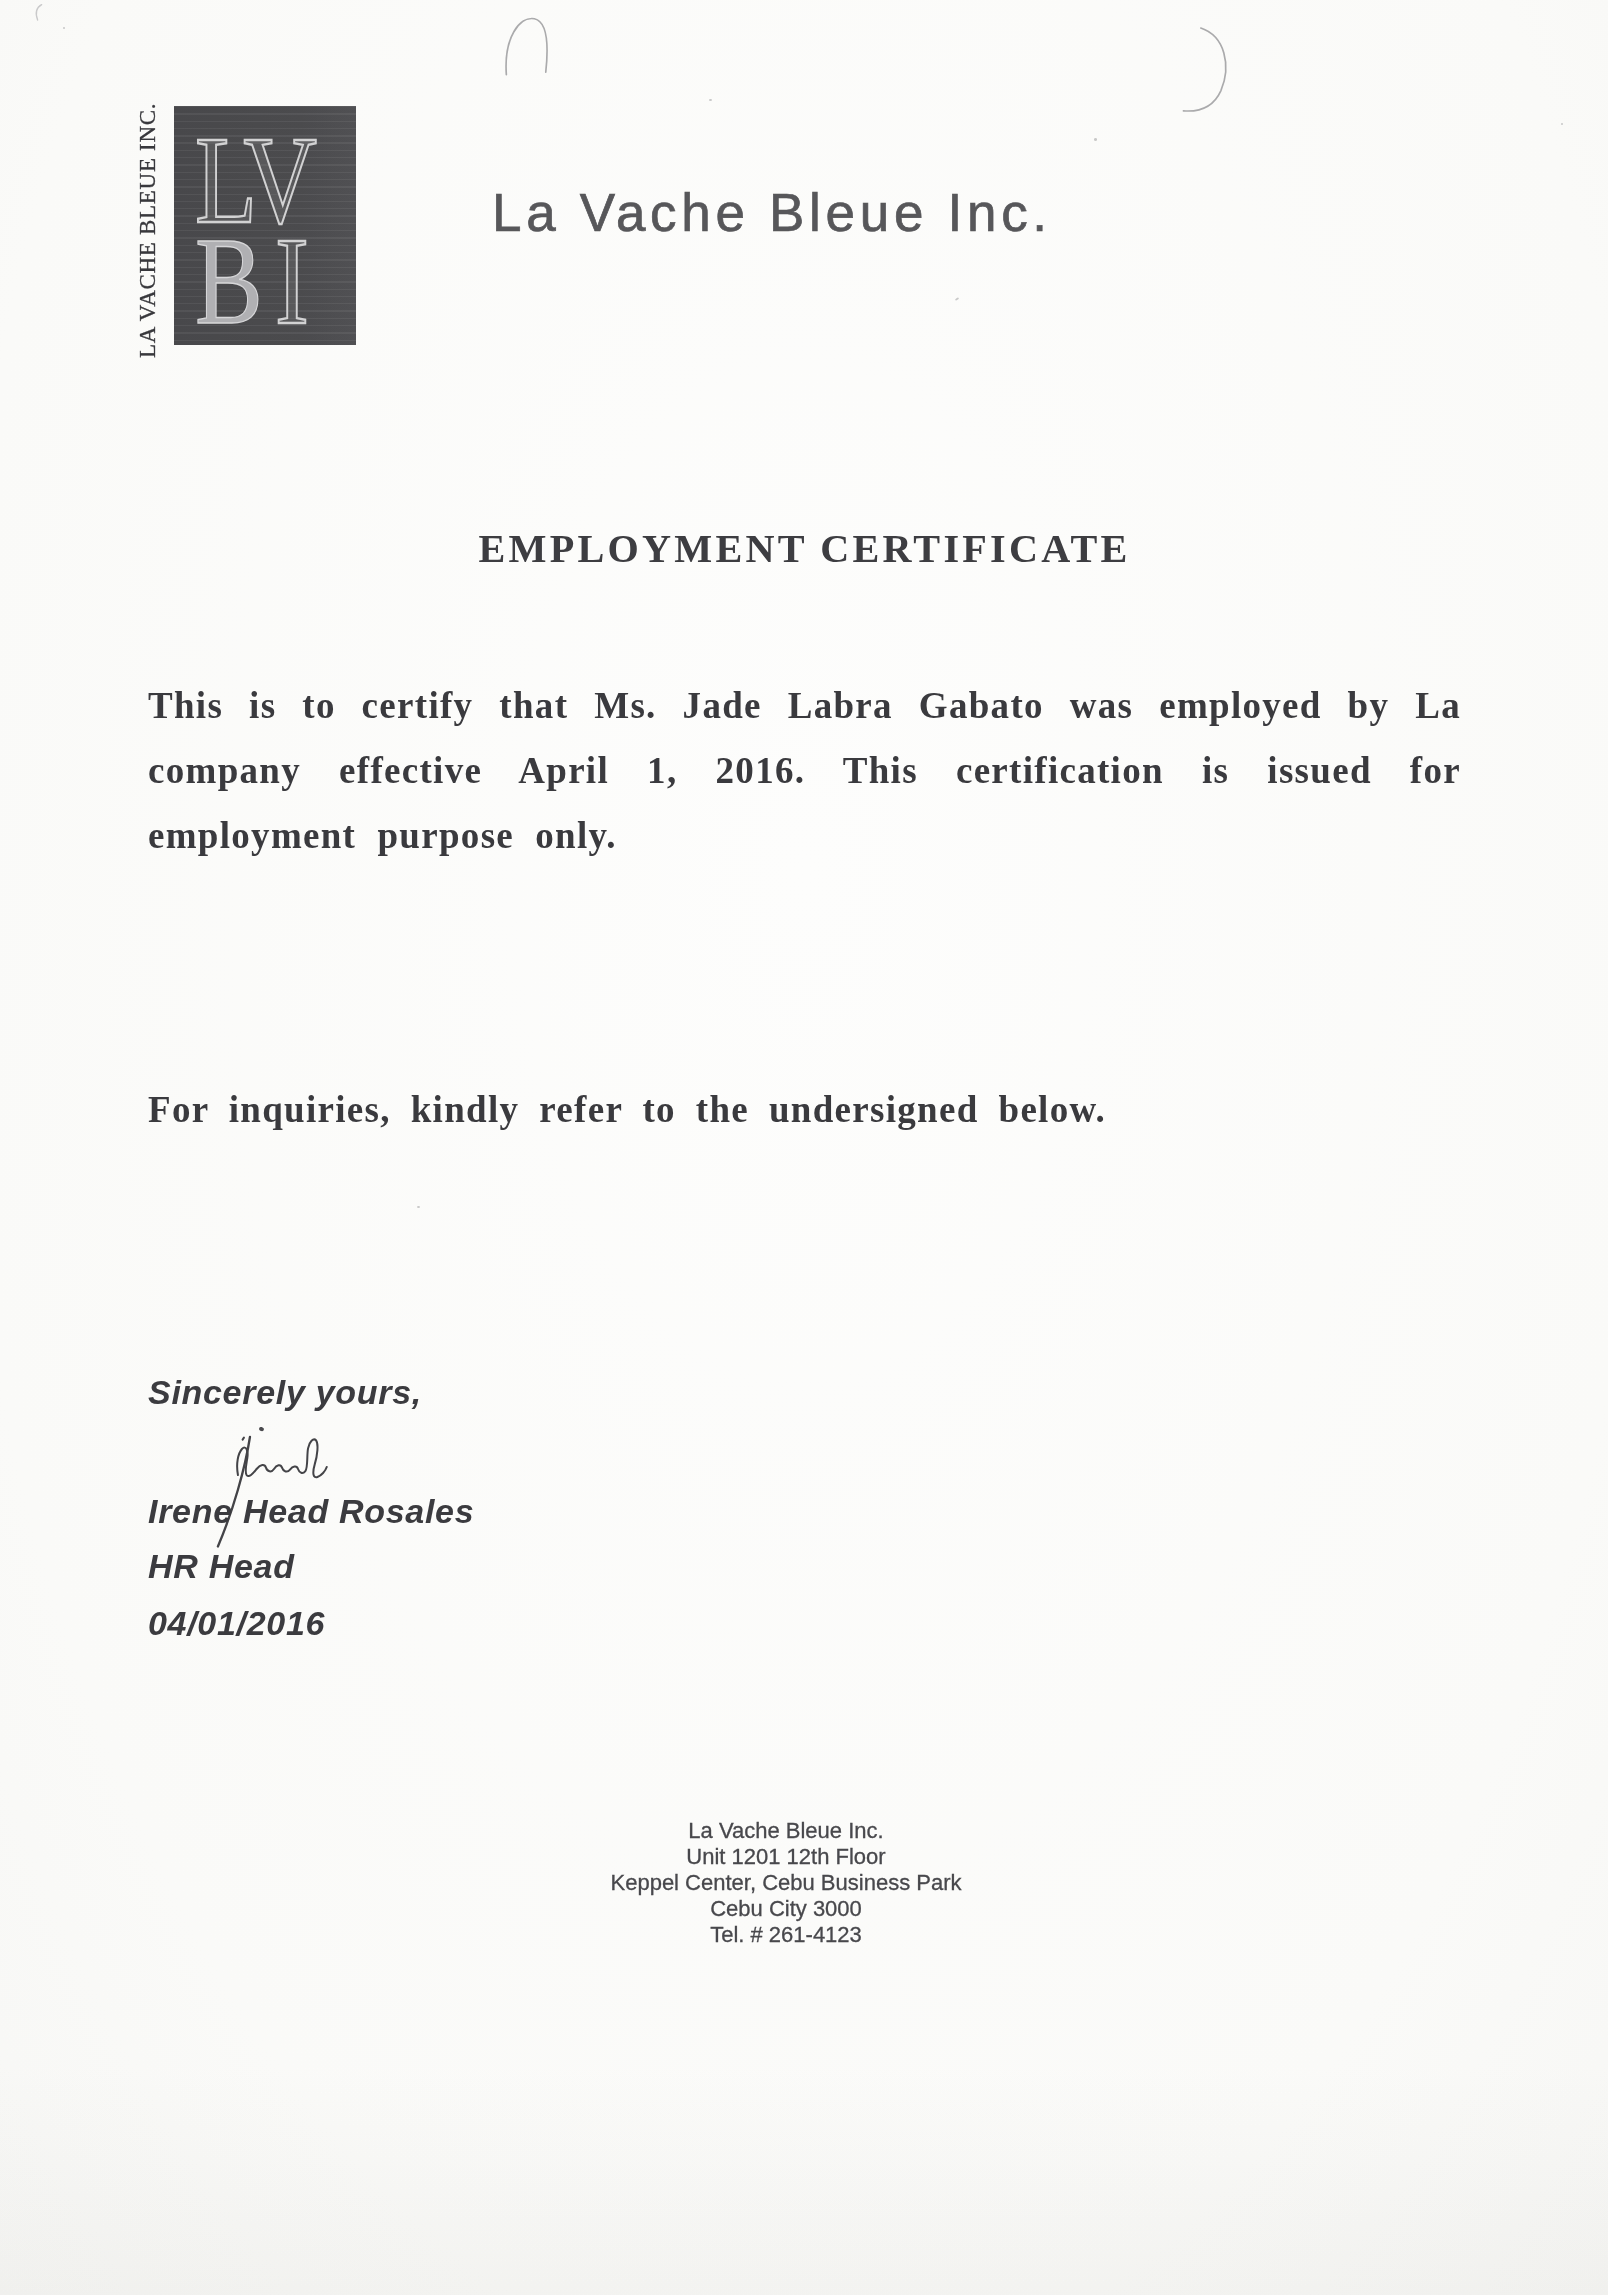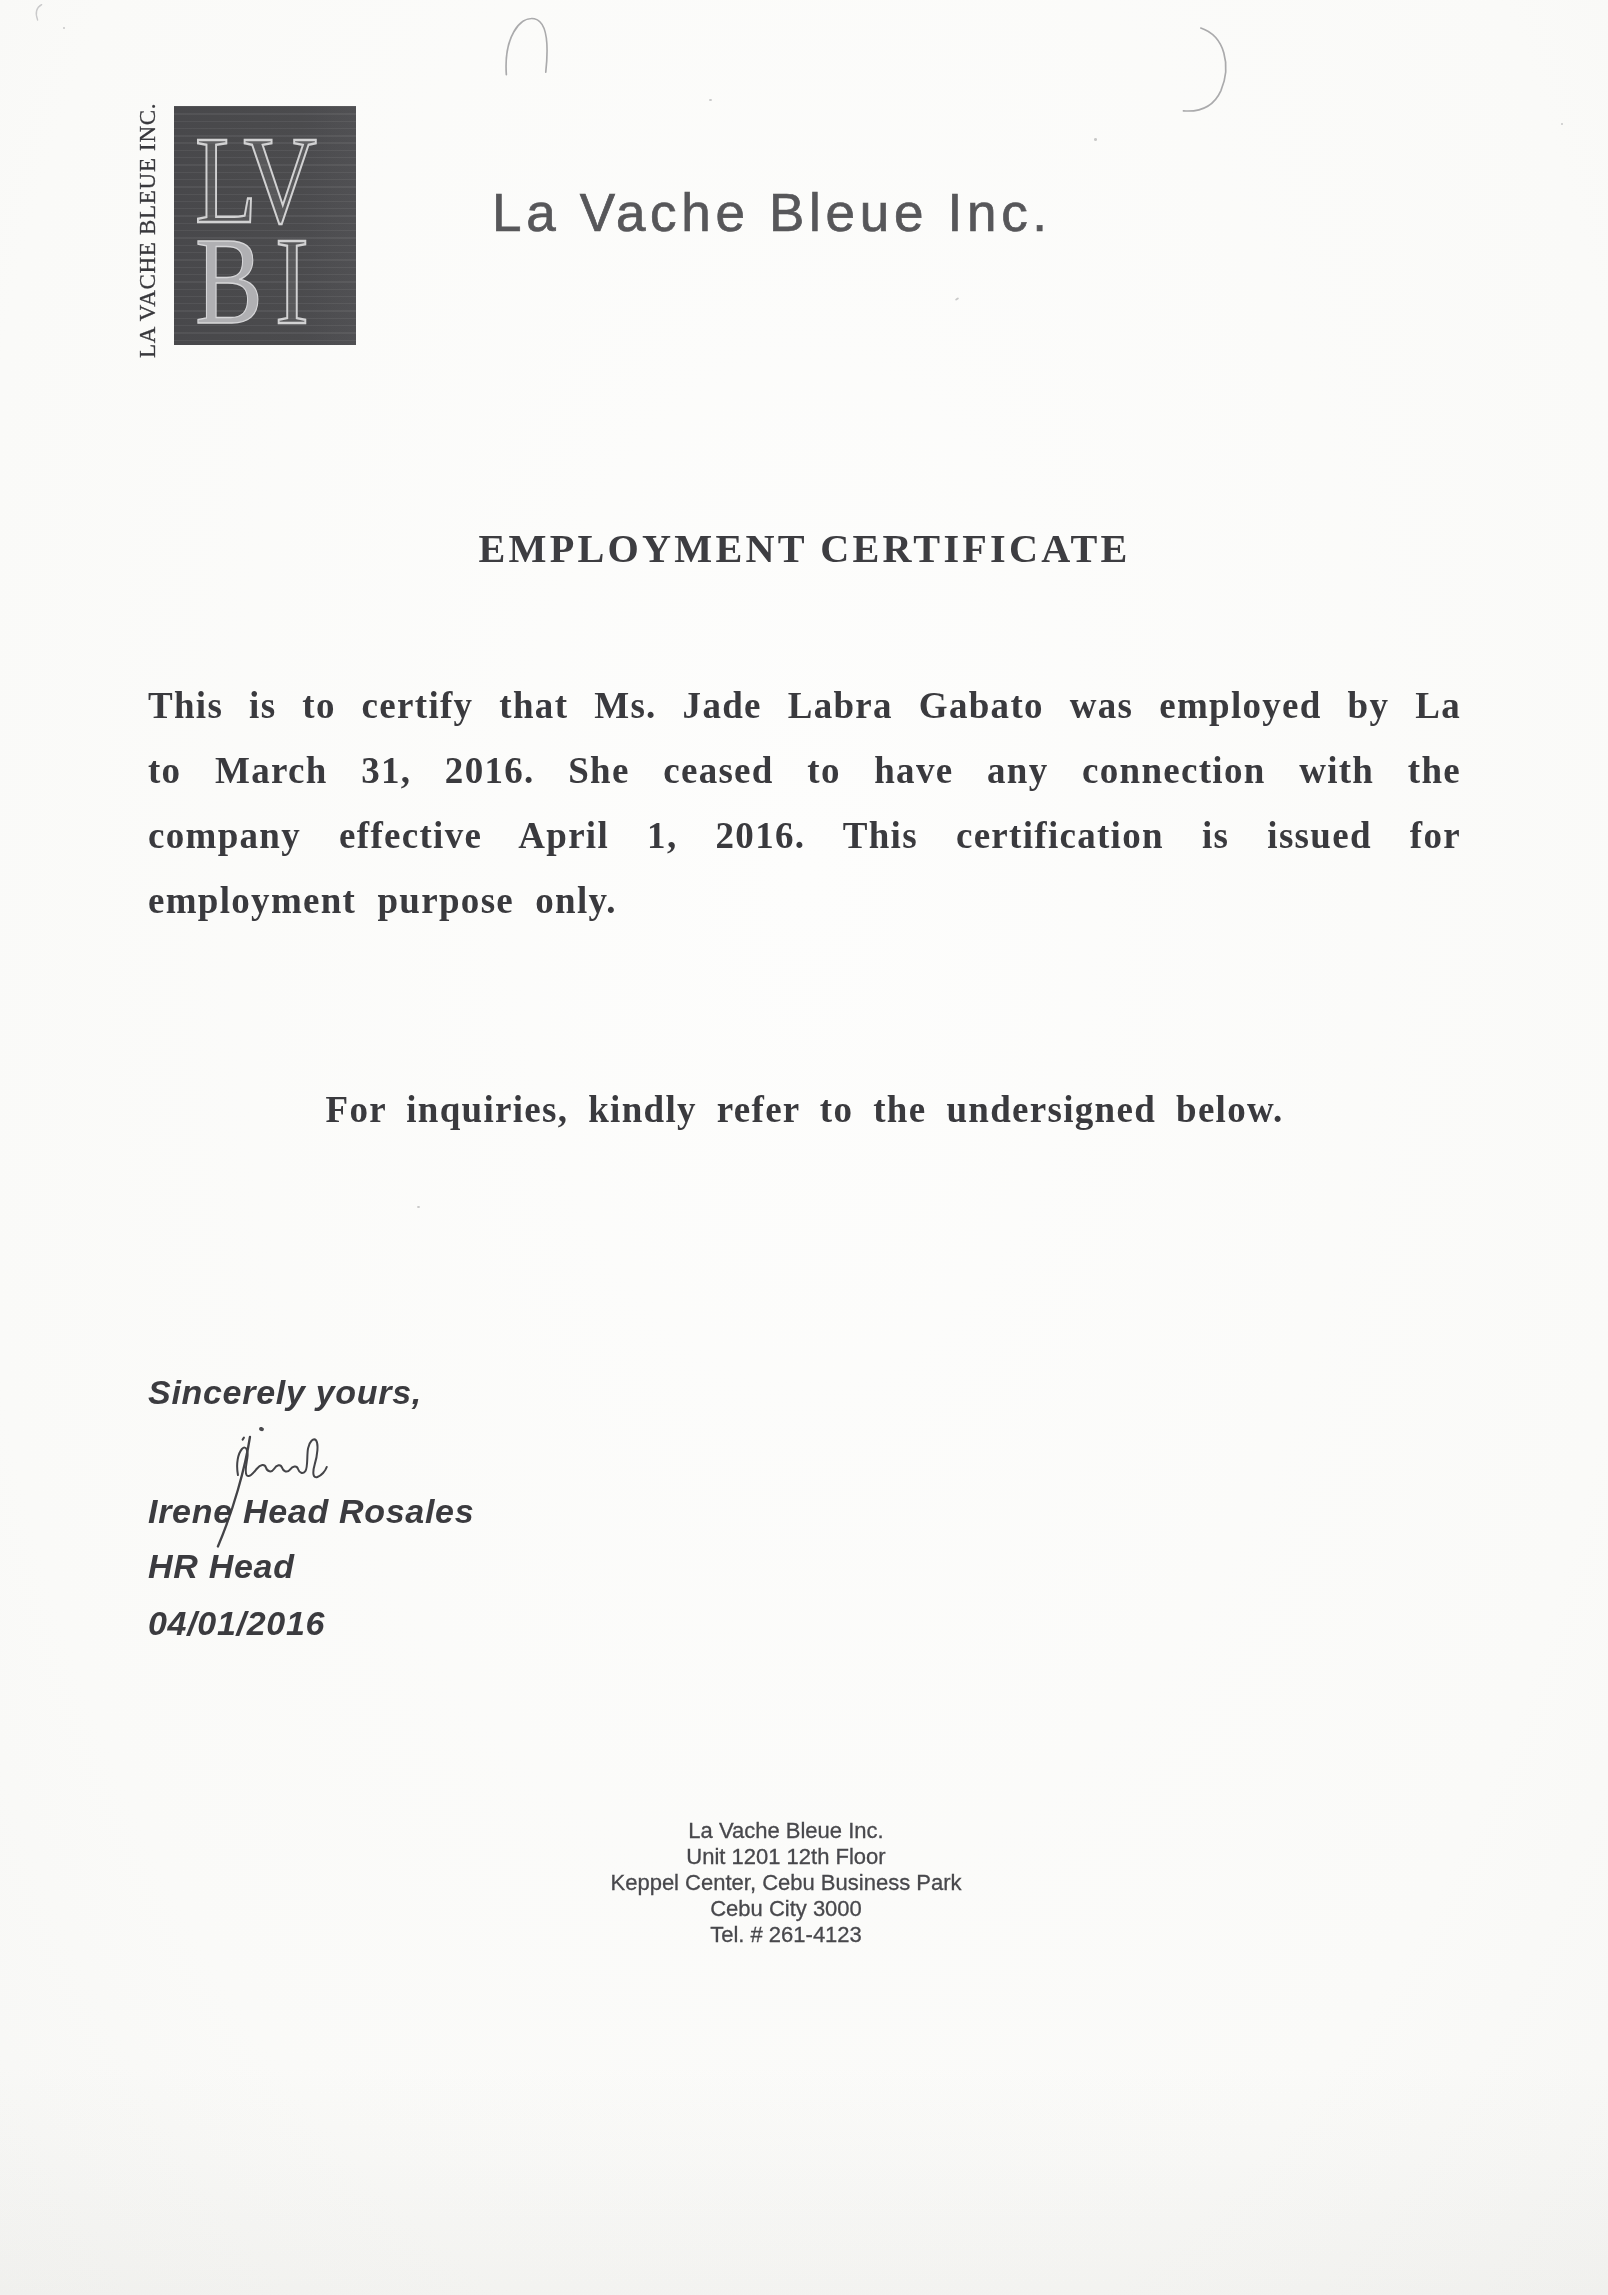--- a/index.html
+++ b/index.html
@@ -114,21 +114,20 @@
     position: absolute;
     left: 148px; top: 1077px;
     width: 1313px;
     font-size: 37px;
     font-weight: bold;
     letter-spacing: 1.3px;
     word-spacing: 9.4px;
     line-height: 65px;
     color: #3a3a3e;
     white-space: nowrap;
-    text-align: center;
   }
 
   
   .sig-line {
     position: absolute;
     left: 148px;
     font-family: "Liberation Sans", "DejaVu Sans", sans-serif;
     font-size: 34px;
     font-weight: bold;
     font-style: italic;
@@ -204,21 +203,20 @@
     <div class="monogram-row lv">LV</div>
     <div class="monogram-row bi"><span class="letter-b">B</span><span class="letter-i">I</span></div>
   </div>
 
   <div class="company-heading">La Vache Bleue Inc.</div>
 
   <div class="doc-title">EMPLOYMENT CERTIFICATE</div>
 
   <div class="body-block">
     <span class="body-line">This is to certify that Ms. Jade Labra Gabato was employed by La</span>
-    <span class="body-line">to March 31, 2016. She ceased to have any connection with the</span>
     <span class="body-line">company effective April 1, 2016. This certification is issued for</span>
     <span class="body-line last">employment purpose only.</span>
   </div>
 
   <div class="inquiry-line">For inquiries, kindly refer to the undersigned below.</div>
 
   <div class="sig-line sig-closing">Sincerely yours,</div>
   <span class="ink-dot"></span>
   <div class="sig-line sig-name">Irene Head Rosales</div>
   <div class="sig-line sig-title">HR Head</div>

